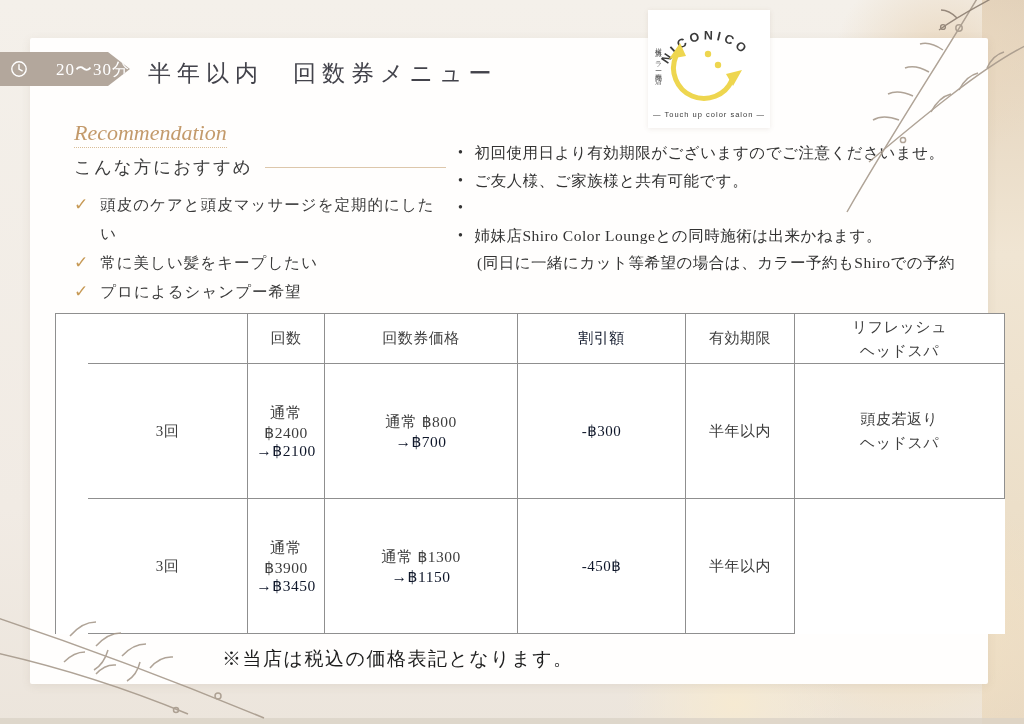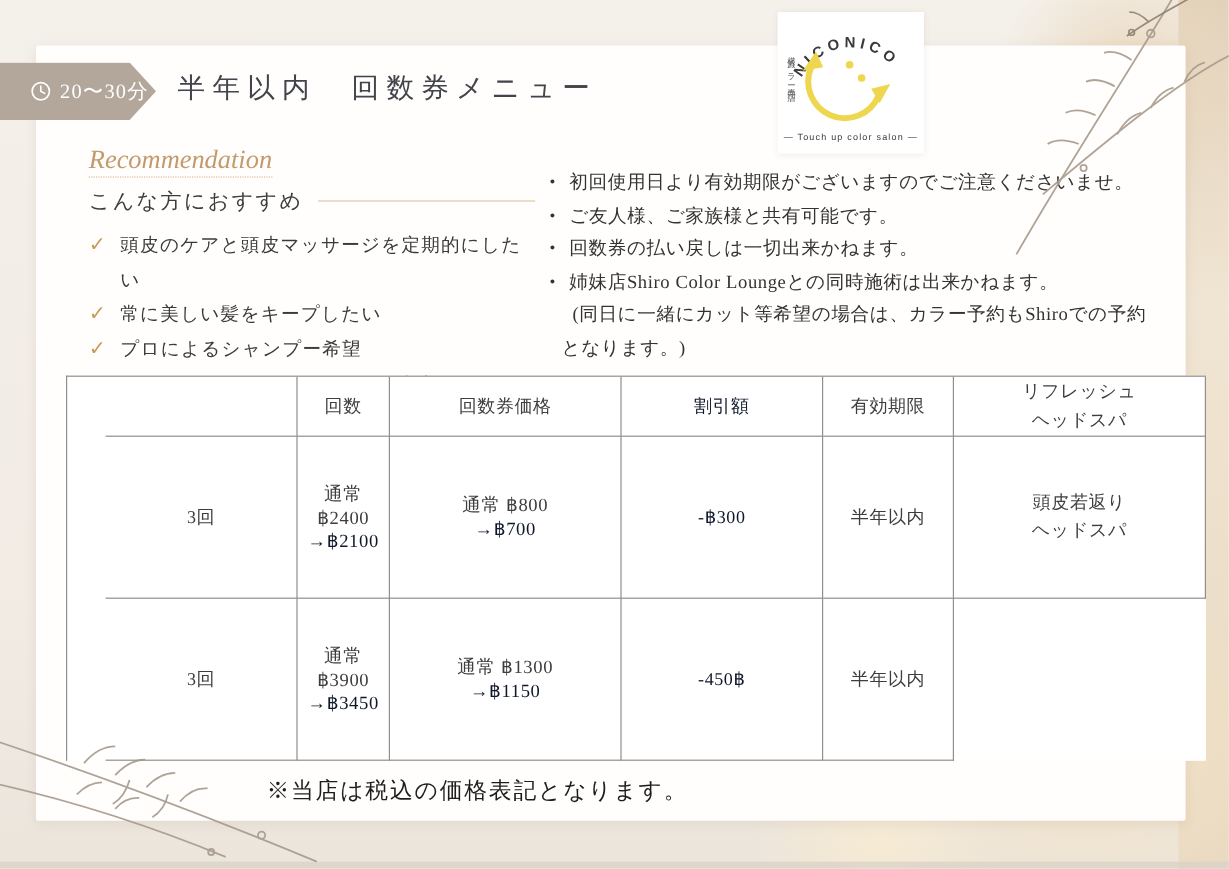--- a/index.html
+++ b/index.html
@@ -16,24 +16,24 @@
   .glow-br2 { position:absolute; right:180px; bottom:-60px; width:220px; height:160px;
               background:radial-gradient(closest-side,#f6ead2,rgba(246,234,210,0)); }
   .bg-bottom-line { position:absolute; bottom:0; left:0; width:100%; height:6px;
                     background:#d9d1c5; opacity:.75; }
 
   .card { position:absolute; left:30px; top:38px; width:958px; height:646px;
           background:#fffefd; border-radius:2px;
           box-shadow:0 2px 10px rgba(120,100,80,.10); z-index:1; }
 
   
-  .ribbon { position:absolute; left:0; top:52px; width:130px; height:48px;
+  .ribbon { position:absolute; left:0; top:52px; width:130px; height:34px;
             background:#b3a79c; color:#fff; display:flex; align-items:center;
-            padding-left:25px; gap:7px; z-index:3;
-            clip-path:polygon(0 0,108px 0,130px 50%,108px 100%,0 100%); }
+            padding-left:10px; gap:7px; z-index:3;
+            clip-path:polygon(0 0,108px 0,130px 50%,108px 100%,0 100%);justify-content:space-between; }
   .ribbon-text { font-size:17px; letter-spacing:1px; }
 
   .page-title { position:absolute; left:148px; top:58px; z-index:2;
                 font-size:23px; font-weight:500; letter-spacing:6px; color:#43434b; }
 
   
   .logo { position:absolute; left:648px; top:10px; width:122px; height:118px;
           background:#fff; z-index:2; box-shadow:0 1px 5px rgba(120,100,80,.12); }
   .logo-side { position:absolute; left:5px; top:32px; writing-mode:vertical-rl;
                font-size:7px; letter-spacing:2px; color:#5a5a5a;
@@ -157,28 +157,26 @@
     <div class="note-item">
       <span class="bullet">•</span>
       <span>初回使用日より有効期限がございますのでご注意くださいませ。</span>
     </div>
     <div class="note-item">
       <span class="bullet">•</span>
       <span>ご友人様、ご家族様と共有可能です。</span>
     </div>
     <div class="note-item">
       <span class="bullet">•</span>
-      <span>回数券の払い戻しは一切出来かねます。</span>
     </div>
     <div class="note-item">
       <span class="bullet">•</span>
       <span>姉妹店Shiro Color Loungeとの同時施術は出来かねます。</span>
     </div>
     <div class="note-cont">(同日に一緒にカット等希望の場合は、カラー予約もShiroでの予約</div>
-    <div class="note-cont note-cont-2">となります。)</div>
   </section>
 
   <div class="tbl">
     <div class="cell cell-h"></div>
     <div class="cell cell-h">回数</div>
     <div class="cell cell-h">回数券価格</div>
     <div class="cell cell-h red">割引額</div>
     <div class="cell cell-h">有効期限</div>
 
     <div class="cell">

